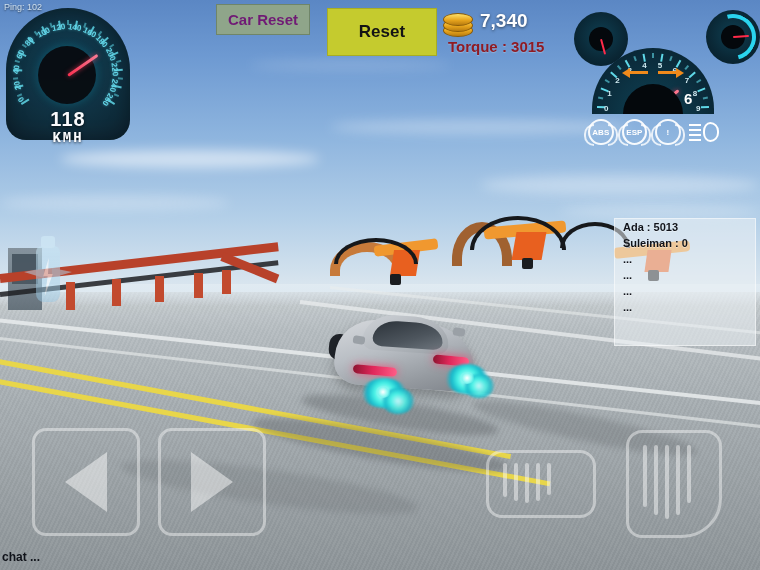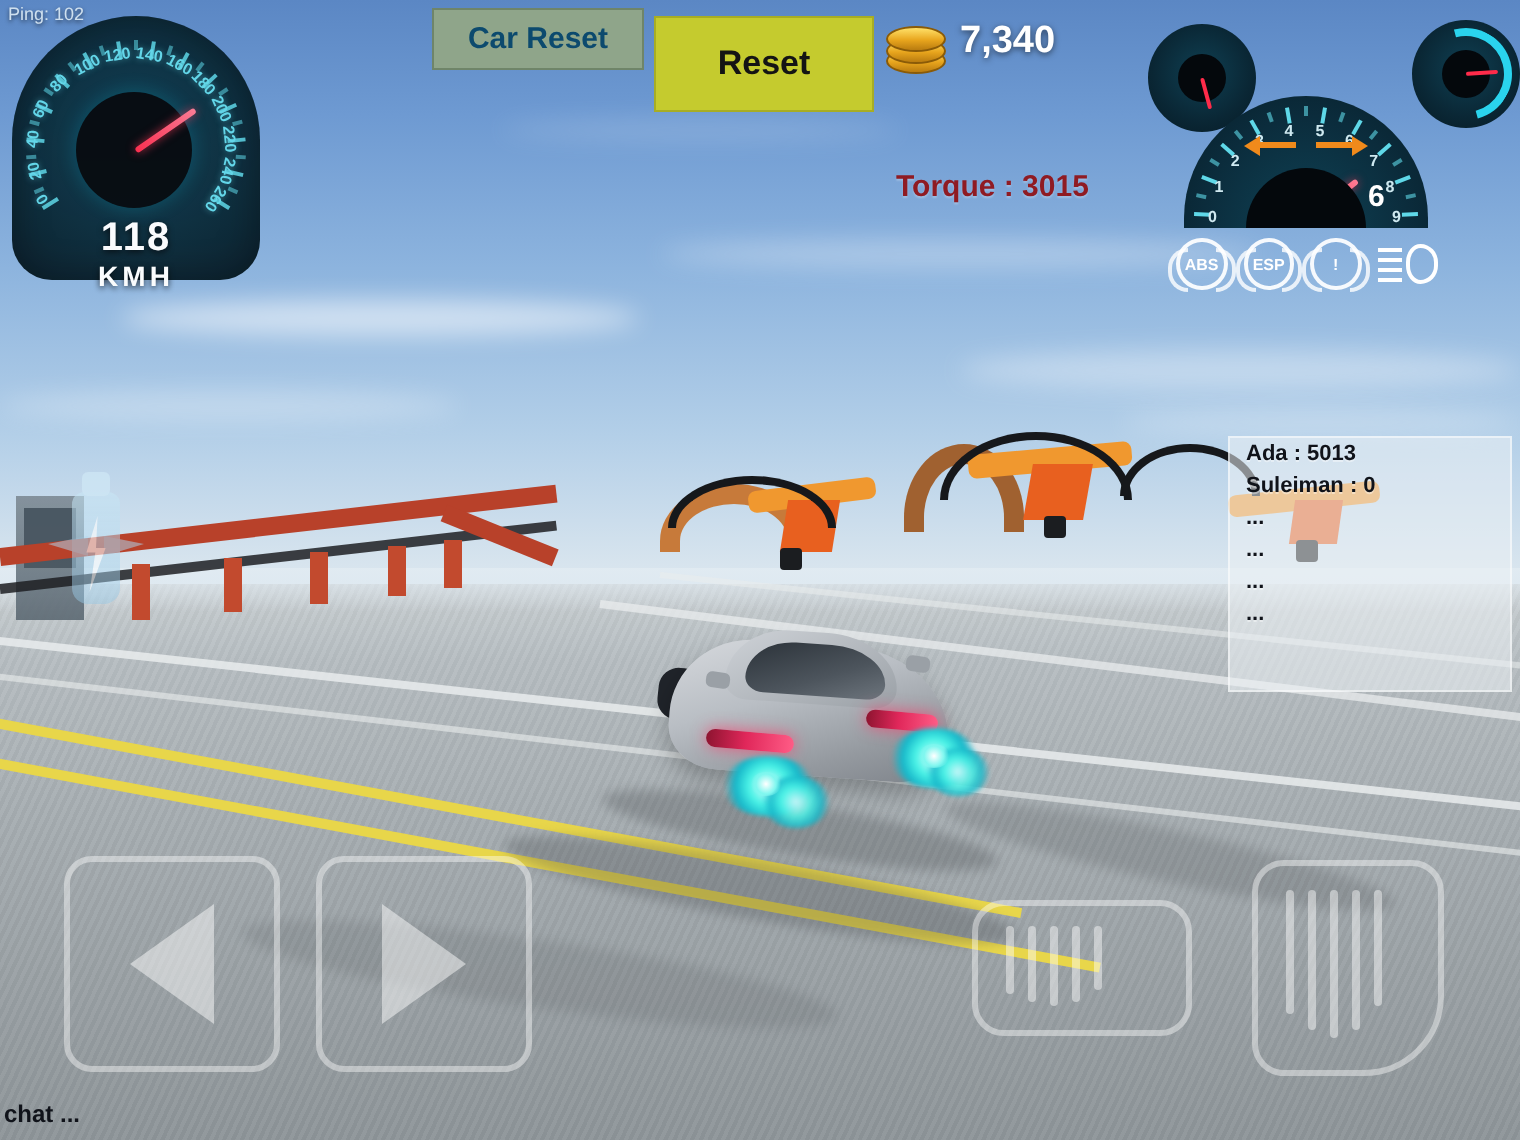--- a/index.html
+++ b/index.html
@@ -187,31 +187,32 @@
   }
   .sp-value {
     position:absolute; left:0; top:100px; width:124px; text-align:center;
     color:#fff; font-size:20px; font-weight:bold; letter-spacing:1px;
     text-shadow:0 1px 3px rgba(0,0,0,.8);
   }
   .sp-unit {
     position:absolute; left:0; top:122px; width:124px; text-align:center;
     color:#fff; font-size:14px; font-weight:bold; letter-spacing:2px;
     text-shadow:0 1px 3px rgba(0,0,0,.8);
+    font-family:Liberation Mono, monospace;
   }
   .ping {
     position:absolute; left:4px; top:2px; color:#cfe0ef;
     font-size:9px; text-shadow:0 1px 2px rgba(0,0,0,.6);
   }
 
   
   .btn-car-reset {
-    position:absolute; left:216px; top:4px; width:106px; height:31px;
+    position:absolute; left:216px; top:4px; width:94px; height:31px;
     background:#8fa58a; border:1px solid #6f8569;
-    color:#0c4a6e; font-size:15px; font-weight:bold;
+    color:#701a75; font-size:15px; font-weight:bold;
     display:flex; align-items:center; justify-content:center;
     cursor:pointer;
   }
   .msg-input {
     position:absolute; left:214px; top:36px; width:110px; height:29px;
     background:#fff; border:1px solid #b9c2cc;
     color:#8a8f96; font-size:12px; font-style:italic;
     padding:0 8px; outline:none;
   }
   .btn-garage {
@@ -232,21 +233,20 @@
   .cd1{ top:14px;} .cd2{ top:9px;} .cd3{ top:3px;}
   .money {
     position:absolute; left:480px; top:10px;
     color:#fff; font-size:19px; font-weight:bold;
     text-shadow:0 1px 3px rgba(0,0,0,.55);
   }
   .torque {
     position:absolute; left:448px; top:38px;
     color:#8f1b23; font-size:15px; font-weight:bold;
     text-shadow:0 1px 1px rgba(255,255,255,.25);
-    margin-top:47px;
   }
 
   
   .tach {
     position:absolute; left:592px; top:48px; width:122px; height:66px;
     background:radial-gradient(ellipse at 50% 100%, #0f4356 0%, #0b2c3c 60%, #071d28 100%);
     border-radius:62px 62px 0 0;
     overflow:hidden;
   }
   .tach-hub {

